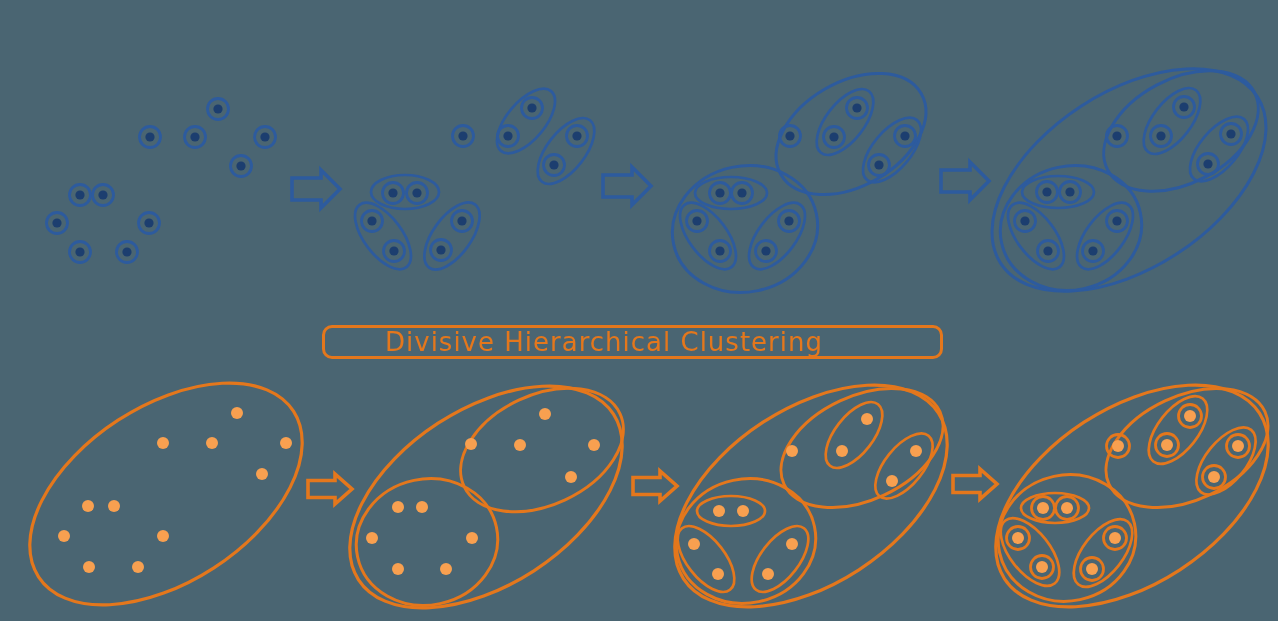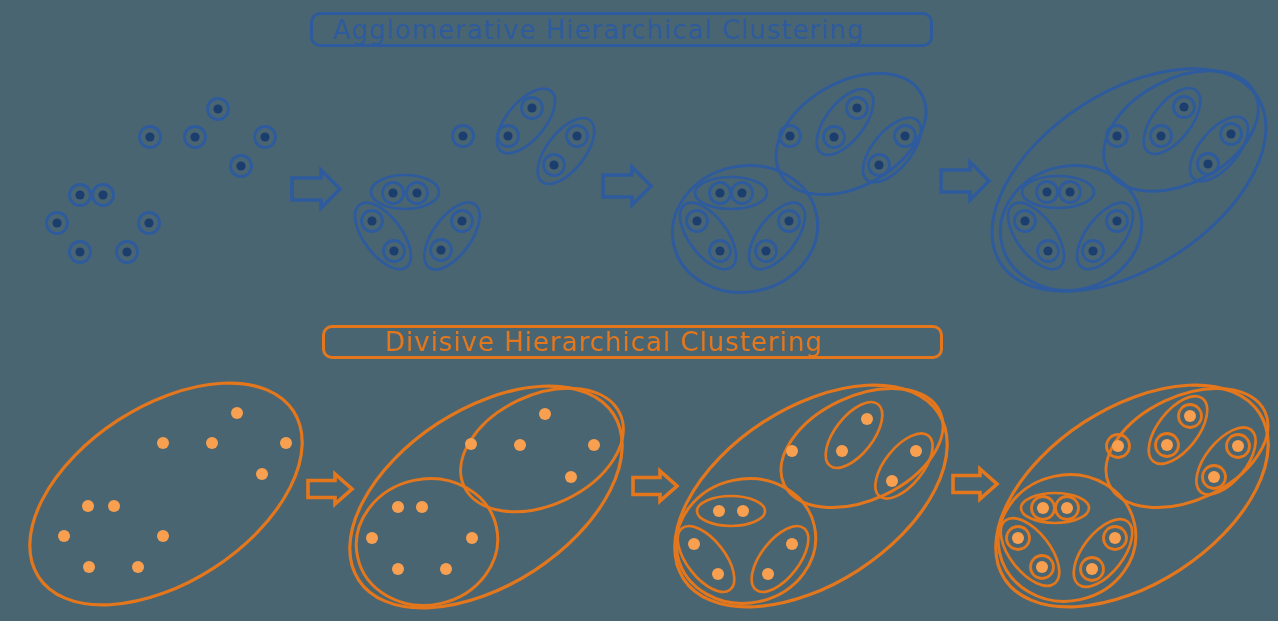--- a/index.html
+++ b/index.html
@@ -236,20 +236,17 @@
           <circle cx="1115" cy="538" r="6" fill="#f8a050"></circle>
           <circle cx="1092" cy="569" r="11.5" fill="none" stroke="#e4771c" stroke-width="2.8"></circle>
           <circle cx="1092" cy="569" r="6" fill="#f8a050"></circle>
         </g>
         <path d="M0 6.5 L27 6.5 L27 0 L44 15 L27 30 L27 23.5 L0 23.5 Z" transform="translate(308 474)" fill="none" stroke="#e4771c" stroke-width="3.6" stroke-linejoin="miter"></path>
         <path d="M0 6.5 L27 6.5 L27 0 L44 15 L27 30 L27 23.5 L0 23.5 Z" transform="translate(633 471)" fill="none" stroke="#e4771c" stroke-width="3.6" stroke-linejoin="miter"></path>
         <path d="M0 6.5 L27 6.5 L27 0 L44 15 L27 30 L27 23.5 L0 23.5 Z" transform="translate(953 469)" fill="none" stroke="#e4771c" stroke-width="3.6" stroke-linejoin="miter"></path>
       </g>
     </svg>
 
-  <div class="title-box" id="title-agglomerative" style="left: 310px; top: 12px; width: 623px; height: 35px; padding-left: 20px; border-color: rgb(45, 91, 158); color: rgb(45, 91, 158);">
-    <span>Agglomerative Hierarchical Clustering</span>
-  </div>
 
   <div class="title-box" id="title-divisive" style="left: 322px; top: 325px; width: 621px; height: 34px; padding-left: 60px; border-color: rgb(228, 119, 28); color: rgb(228, 119, 28); border-radius: 10px;">
     <span>Divisive Hierarchical Clustering</span>
   </div>
 </div>
 
 </body></html>

